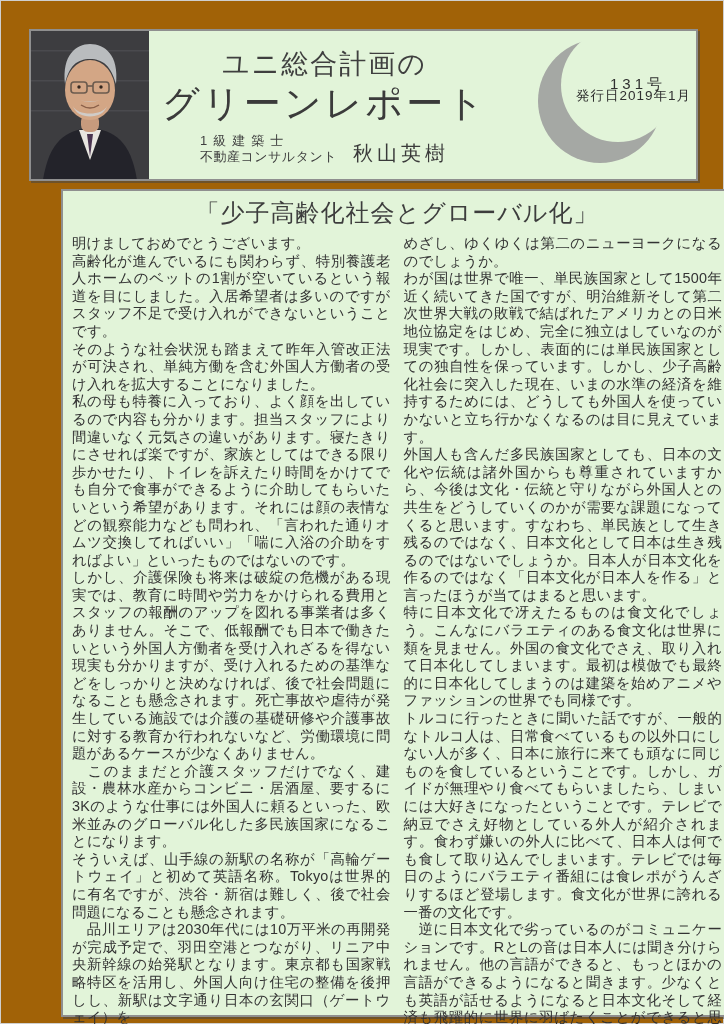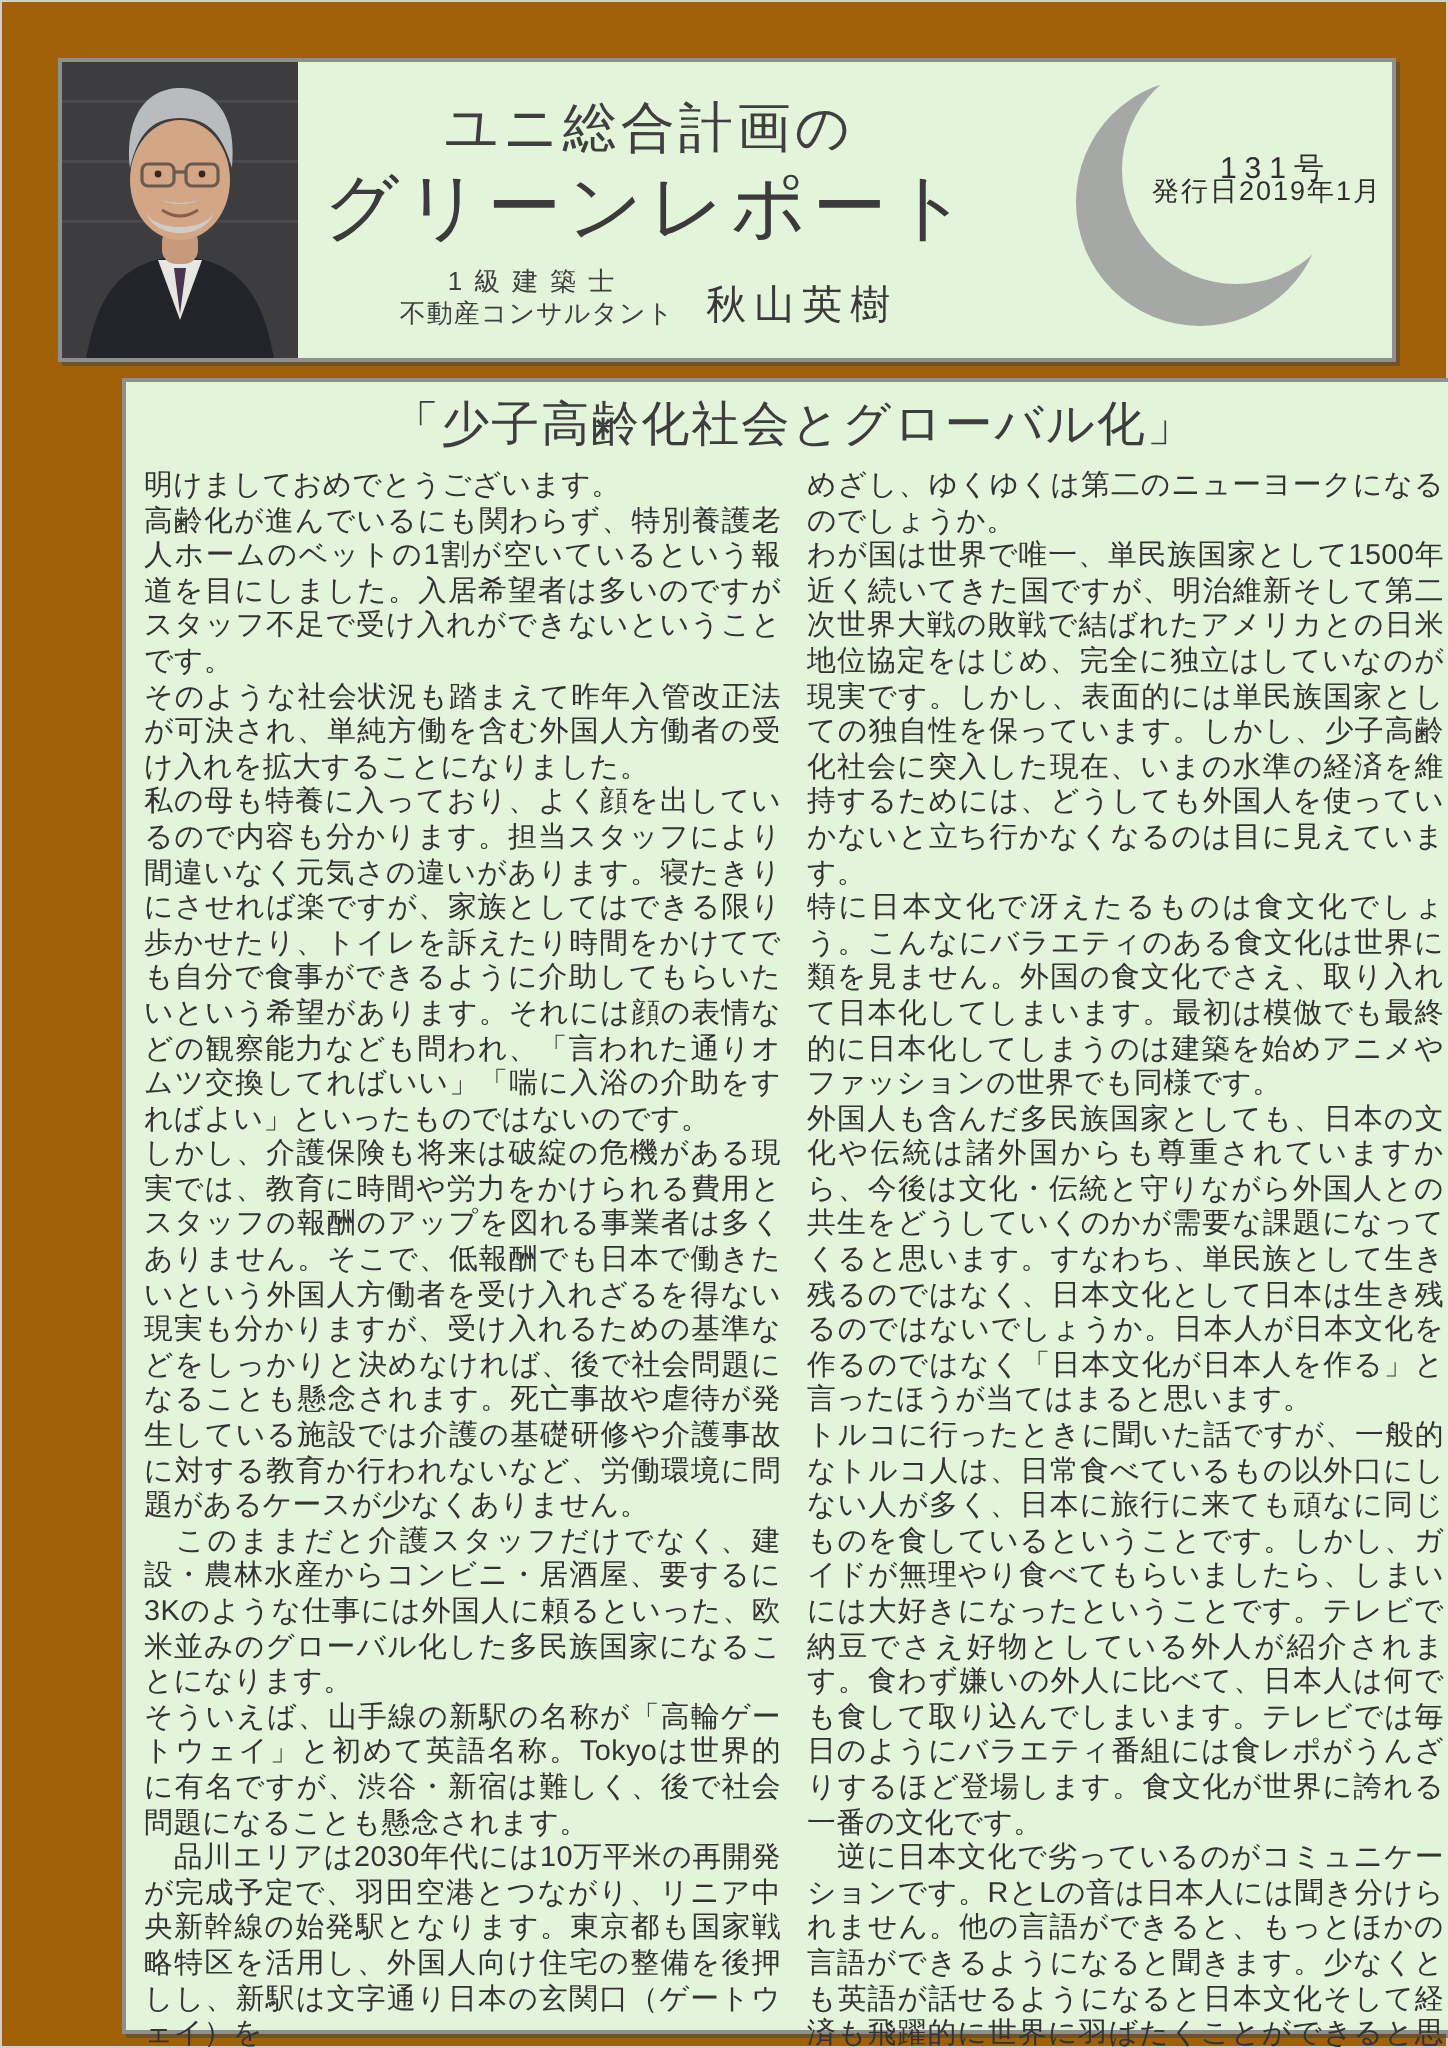--- a/index.html
+++ b/index.html
@@ -29,21 +29,21 @@
     width:118px;height:100%;flex:0 0 118px;overflow:hidden;background:#3d3d40;
   }
   .photo svg{display:block;width:100%;height:100%;}
   .title-block{
     flex:1;display:flex;flex-direction:column;align-items:center;justify-content:center;
     padding-top:4px;
   }
   .title-top{font-size:27px;color:#3f3f3f;letter-spacing:2px;line-height:1.15;}
   .title-main{font-size:37px;color:#3b3b3b;letter-spacing:3px;line-height:1.2;margin-top:2px;}
   .author-row{display:flex;align-items:flex-end;gap:16px;margin-top:7px;}
-  .creds{display:flex;flex-direction:column;align-items:center;}
+  .creds{display:flex;flex-direction:column;align-items:flex-start;}
   .cred1{font-size:13px;letter-spacing:6px;color:#3f3f3f;line-height:1.25;}
   .cred2{font-size:13px;letter-spacing:0.5px;color:#3f3f3f;line-height:1.25;}
   .author-name{font-size:20px;letter-spacing:4px;color:#3a3a3a;line-height:1;position:relative;top:-2px;}
   .issue-block{
     position:relative;flex:0 0 196px;width:196px;height:100%;
   }
   .issue-block svg{position:absolute;left:0;top:2px;width:196px;height:142px;}
   .issue-number{
     position:absolute;top:44px;right:30px;font-size:15px;letter-spacing:4px;color:#2f2f2f;
   }
@@ -138,21 +138,21 @@
         <p>そのような社会状況も踏まえて昨年入管改正法が可決され、単純方働を含む外国人方働者の受け入れを拡大することになりました。</p>
         <p>私の母も特養に入っており、よく顔を出しているので内容も分かります。担当スタッフにより間違いなく元気さの違いがあります。寝たきりにさせれば楽ですが、家族としてはできる限り歩かせたり、トイレを訴えたり時間をかけてでも自分で食事ができるように介助してもらいたいという希望があります。それには顔の表情などの観察能力なども問われ、「言われた通りオムツ交換してればいい」「喘に入浴の介助をすればよい」といったものではないのです。</p>
         <p>しかし、介護保険も将来は破綻の危機がある現実では、教育に時間や労力をかけられる費用とスタッフの報酬のアップを図れる事業者は多くありません。そこで、低報酬でも日本で働きたいという外国人方働者を受け入れざるを得ない現実も分かりますが、受け入れるための基準などをしっかりと決めなければ、後で社会問題になることも懸念されます。死亡事故や虐待が発生している施設では介護の基礎研修や介護事故に対する教育か行われないなど、労働環境に問題があるケースが少なくありません。</p>
         <p>　このままだと介護スタッフだけでなく、建設・農林水産からコンビニ・居酒屋、要するに3Kのような仕事には外国人に頼るといった、欧米並みのグローバル化した多民族国家になることになります。</p>
         <p>そういえば、山手線の新駅の名称が「高輪ゲートウェイ」と初めて英語名称。Tokyoは世界的に有名ですが、渋谷・新宿は難しく、後で社会問題になることも懸念されます。</p>
         <p>　品川エリアは2030年代には10万平米の再開発が完成予定で、羽田空港とつながり、リニア中央新幹線の始発駅となります。東京都も国家戦略特区を活用し、外国人向け住宅の整備を後押しし、新駅は文字通り日本の玄関口（ゲートウェイ）を</p>
       </div>
       <div class="col">
         <p>めざし、ゆくゆくは第二のニューヨークになるのでしょうか。</p>
         <p>わが国は世界で唯一、単民族国家として1500年近く続いてきた国ですが、明治維新そして第二次世界大戦の敗戦で結ばれたアメリカとの日米地位協定をはじめ、完全に独立はしていなのが現実です。しかし、表面的には単民族国家としての独自性を保っています。しかし、少子高齢化社会に突入した現在、いまの水準の経済を維持するためには、どうしても外国人を使っていかないと立ち行かなくなるのは目に見えています。</p>
+        <p>外国人も含んだ多民族国家としても、日本の文化や伝統は諸外国からも尊重されていますから、今後は文化・伝統と守りながら外国人との共生をどうしていくのかが需要な課題になってくると思います。すなわち、単民族として生き残るのではなく、日本文化として日本は生き残るのではないでしょうか。日本人が日本文化を作るのではなく「日本文化が日本人を作る」と言ったほうが当てはまると思います。</p>
         <p>特に日本文化で冴えたるものは食文化でしょう。こんなにバラエティのある食文化は世界に類を見ません。外国の食文化でさえ、取り入れて日本化してしまいます。最初は模倣でも最終的に日本化してしまうのは建築を始めアニメやファッションの世界でも同様です。</p>
-        <p>外国人も含んだ多民族国家としても、日本の文化や伝統は諸外国からも尊重されていますから、今後は文化・伝統と守りながら外国人との共生をどうしていくのかが需要な課題になってくると思います。すなわち、単民族として生き残るのではなく、日本文化として日本は生き残るのではないでしょうか。日本人が日本文化を作るのではなく「日本文化が日本人を作る」と言ったほうが当てはまると思います。</p>
         <p>トルコに行ったときに聞いた話ですが、一般的なトルコ人は、日常食べているもの以外口にしない人が多く、日本に旅行に来ても頑なに同じものを食しているということです。しかし、ガイドが無理やり食べてもらいましたら、しまいには大好きになったということです。テレビで納豆でさえ好物としている外人が紹介されます。食わず嫌いの外人に比べて、日本人は何でも食して取り込んでしまいます。テレビでは毎日のようにバラエティ番組には食レポがうんざりするほど登場します。食文化が世界に誇れる一番の文化です。</p>
         <p>　逆に日本文化で劣っているのがコミュニケーションです。RとLの音は日本人には聞き分けられません。他の言語ができると、もっとほかの言語ができるようになると聞きます。少なくとも英語が話せるようになると日本文化そして経済も飛躍的に世界に羽ばたくことができると思います。</p>
       </div>
     </div>
   </div>
 
 </div>
 
 </body></html>

